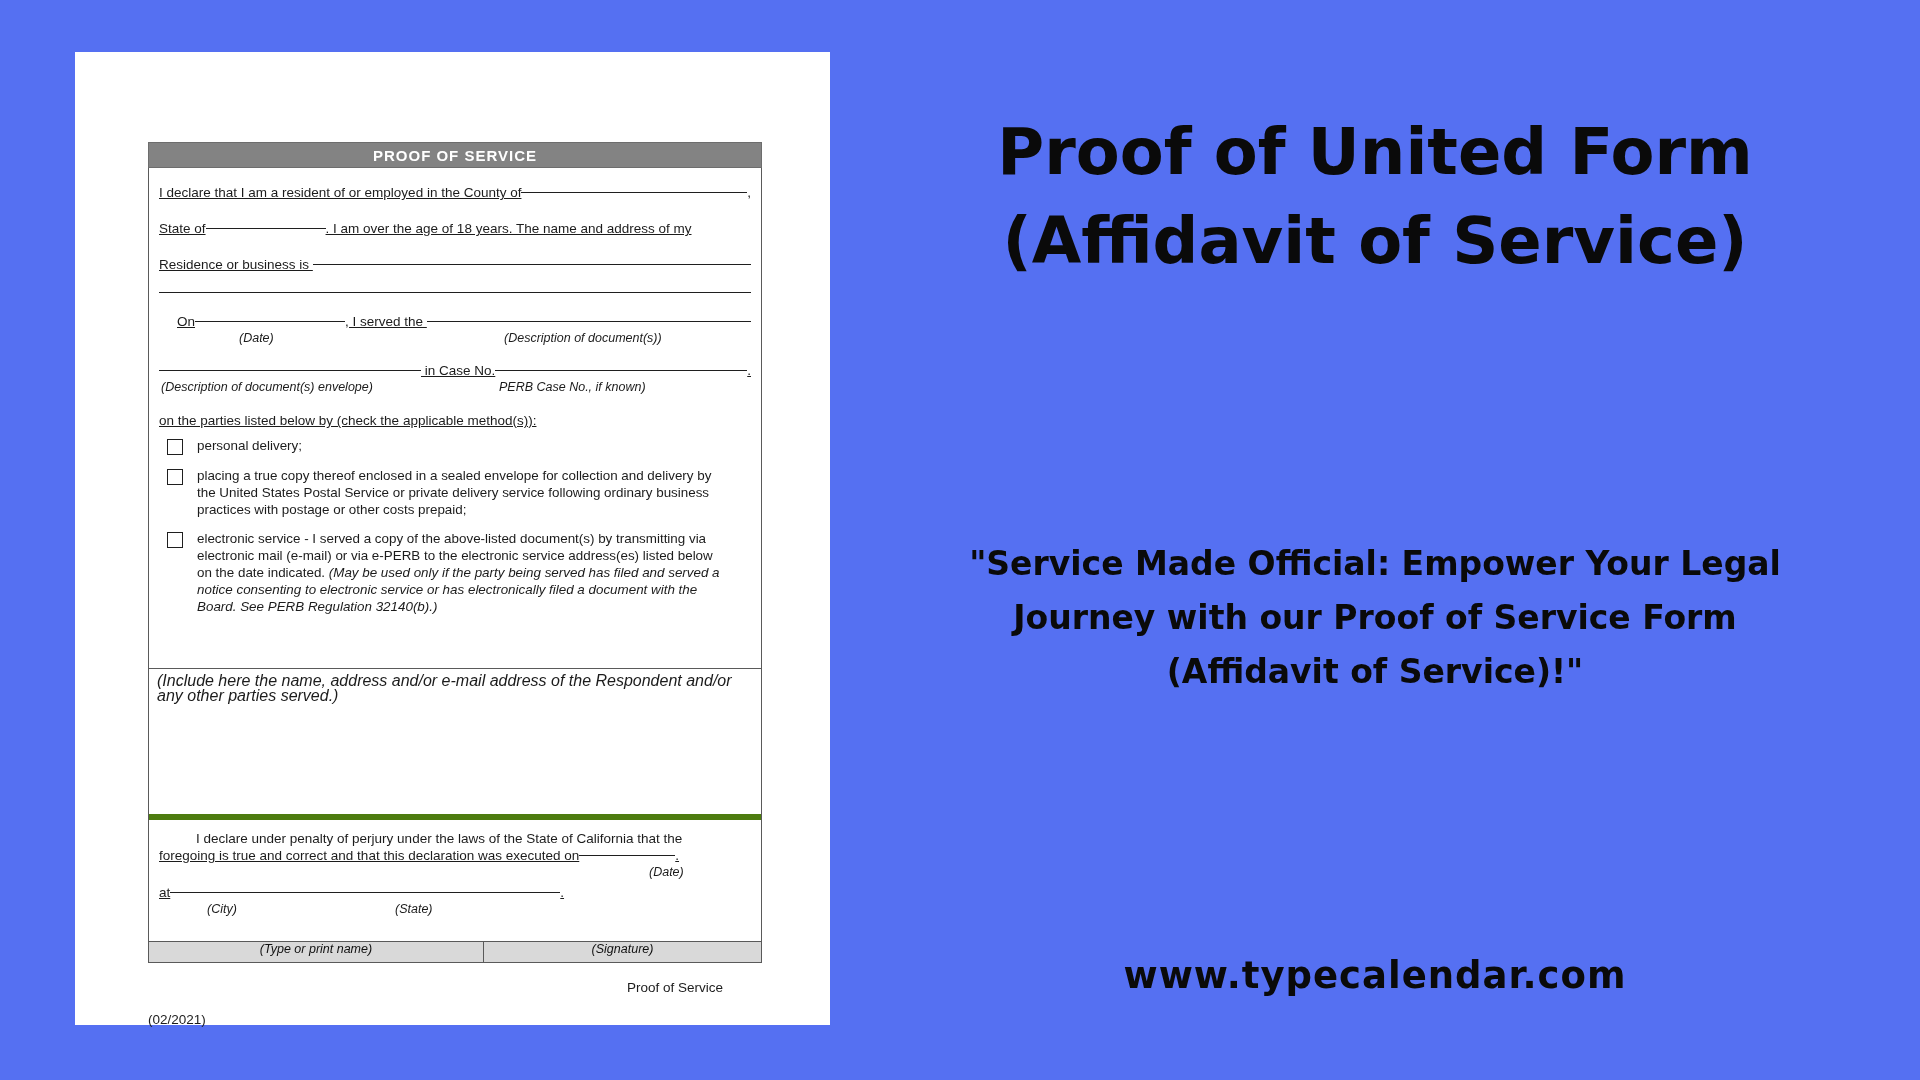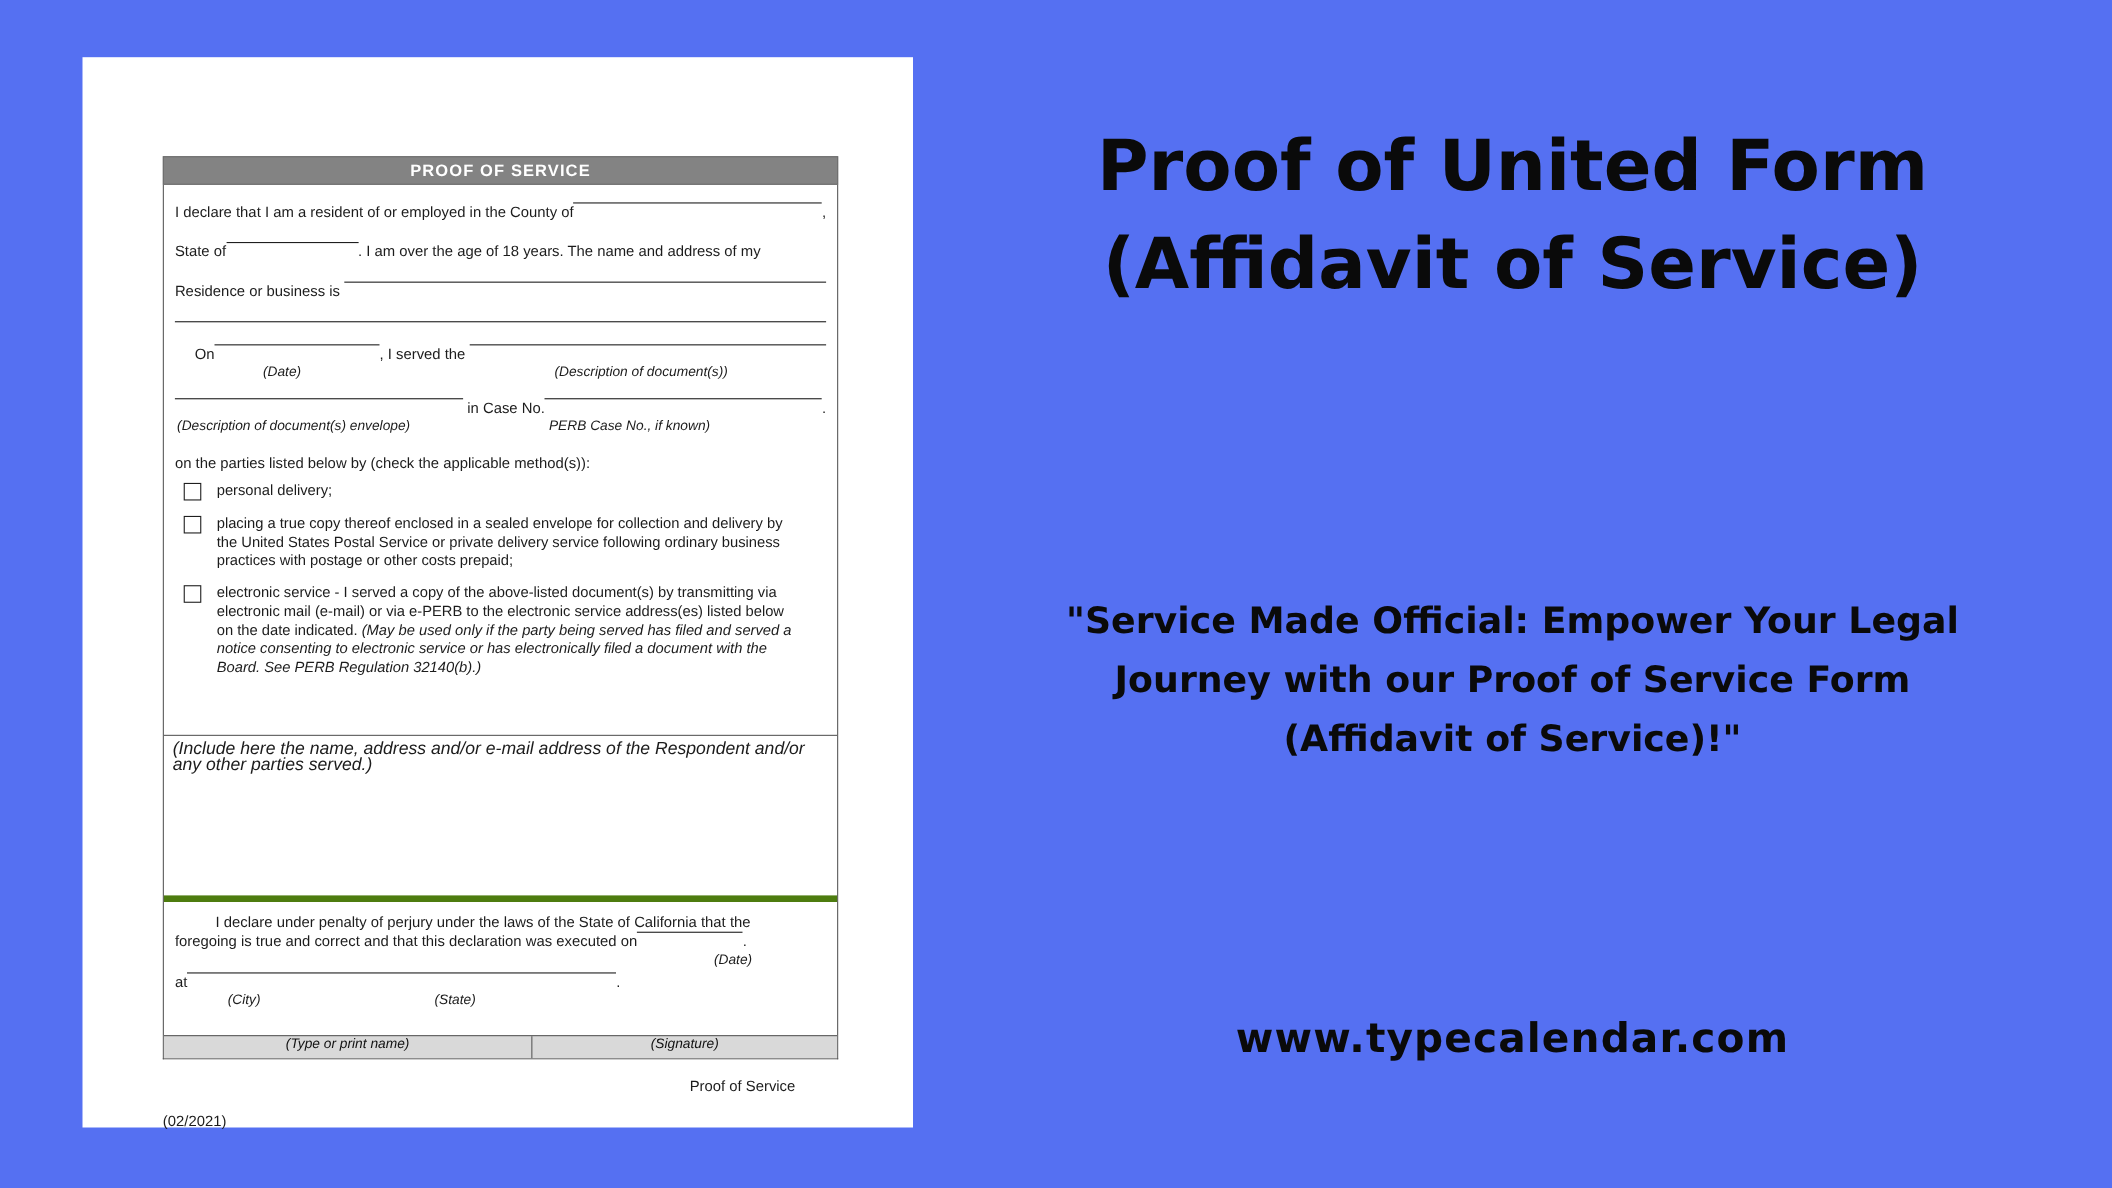--- a/index.html
+++ b/index.html
@@ -8,21 +8,21 @@
 
   
   .doc-page{position:absolute;left:75px;top:52px;width:755px;height:973px;background:#ffffff;color:#1c1c1c;}
   .form{position:absolute;left:73px;top:90px;width:614px;box-sizing:border-box;}
   .form *{box-sizing:border-box;}
   .form-header{height:26px;background:#838383;color:#ffffff;font-weight:bold;font-size:15px;
     letter-spacing:1px;display:flex;align-items:center;justify-content:center;border:1px solid #6d6d6d;}
   .form-main{border:1px solid #5a5a5a;border-top:none;}
   .sec{width:100%;}
   .sec-decl{height:500px;padding:16px 10px 0 10px;font-size:13.5px;line-height:17px;overflow:hidden;}
-  .ln{display:flex;align-items:flex-start;white-space:pre;}
+  .ln{display:flex;align-items:center;white-space:pre;text-decoration:underline;}
   .blank{border-bottom:1.3px solid #1f1f1f;display:inline-block;}
   .fill{flex:1;}
   .w120{width:120px;} .w150{width:150px;} .w262{width:262px;} .w96{width:96px;} .w390{width:390px;}
   .mb19{margin-bottom:19px;} .mb20{margin-bottom:20px;} .mb16{margin-bottom:16px;}
   .mb17{margin-bottom:17px;} .mb8{margin-bottom:8px;} .mb12{margin-bottom:12px;}
   .caps{position:relative;height:16px;font-size:12.5px;font-style:italic;}
   .caps span{position:absolute;top:0;}
   .cap-date{left:80px;} .cap-desc{left:345px;}
   .cap-desc-cont{left:2px;} .cap-perb{left:340px;}
   .indent{padding-left:18px;}
@@ -44,21 +44,21 @@
   .page-footer-left{position:absolute;left:73px;top:928px;font-size:13.5px;margin-top:32px;}
   .page-footer-right{position:absolute;right:107px;top:928px;font-size:13.5px;}
 
   
   .promo{position:absolute;left:830px;top:0;width:1090px;height:1080px;color:#0a0a0a;
     font-family:"DejaVu Sans",sans-serif;text-align:center;}
   .promo-title{position:absolute;top:108px;left:0;width:100%;font-size:64px;font-weight:bold;
     line-height:89px;letter-spacing:0px;}
   .promo-quote{position:absolute;top:537px;left:45px;width:1000px;font-size:33px;font-weight:bold;
     line-height:54px;}
-  .promo-site{position:absolute;top:922px;left:0;width:100%;font-size:37px;font-weight:bold;letter-spacing:1px;}
+  .promo-site{position:absolute;top:954px;left:0;width:100%;font-size:37px;font-weight:bold;letter-spacing:1px;}
 </style>
 </head>
 <body>
 
 <div class="canvas">
 
   <div class="doc-page">
     <div class="form">
 
       <div class="form-header">

